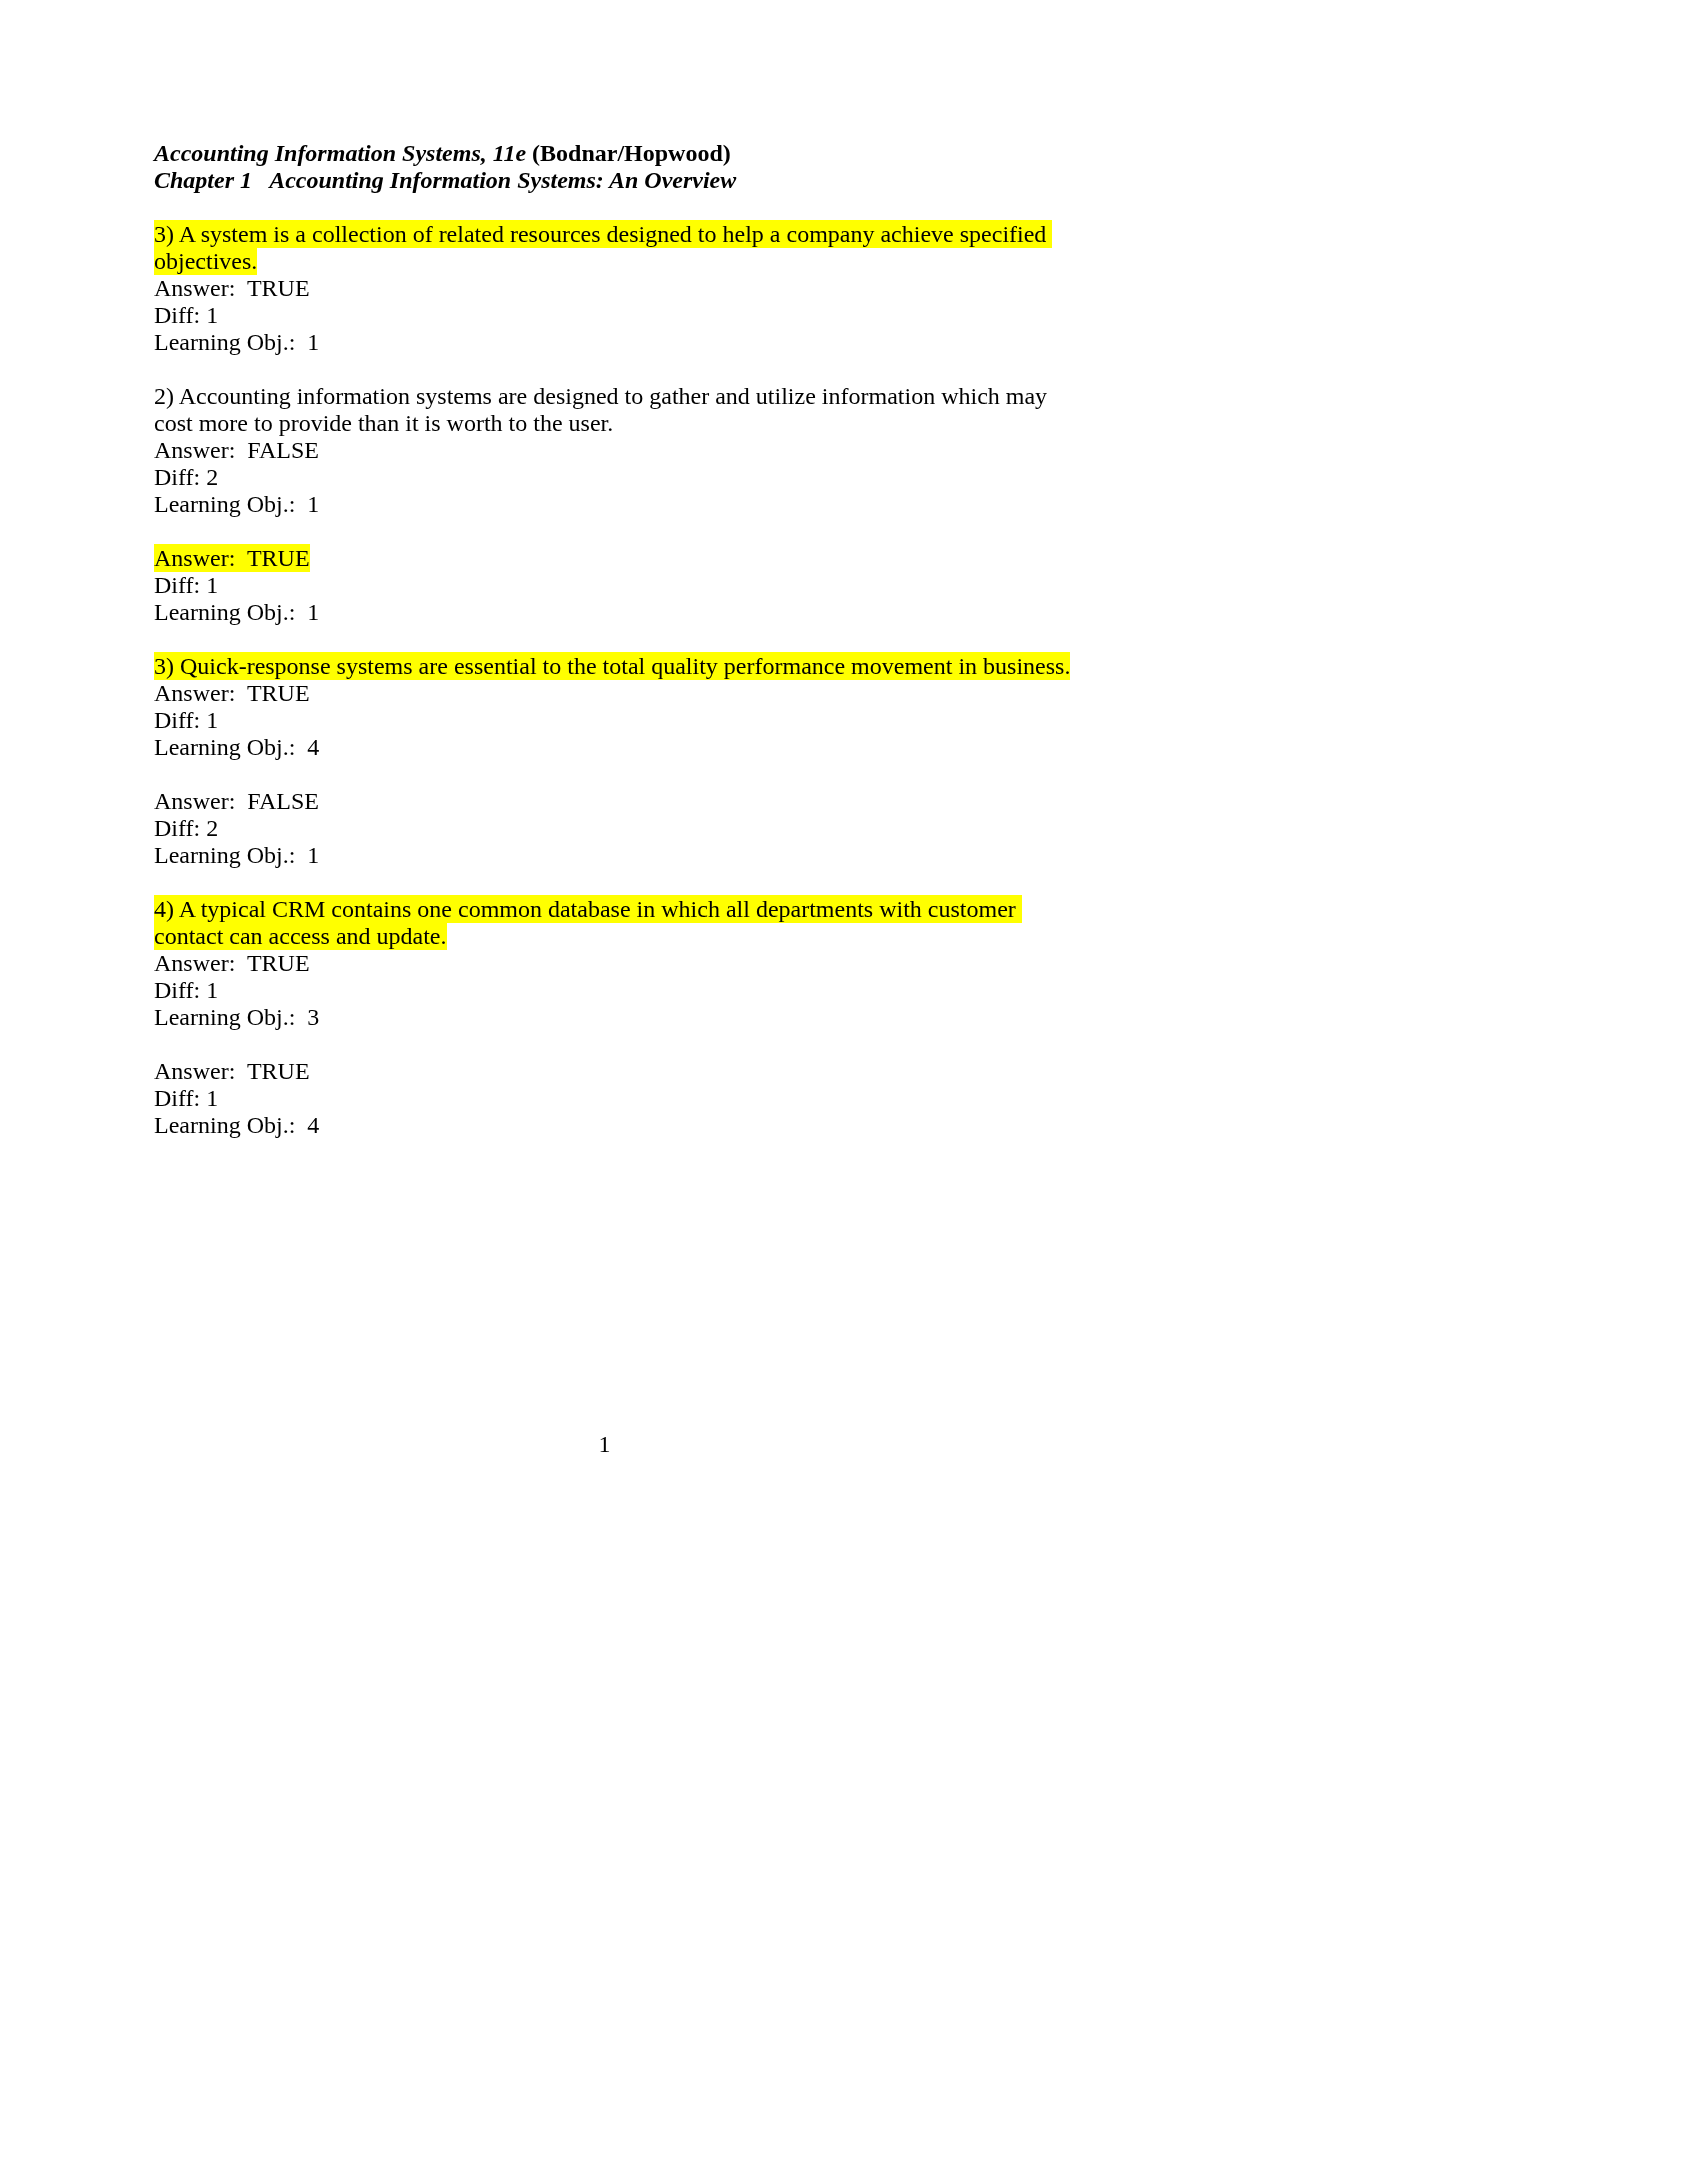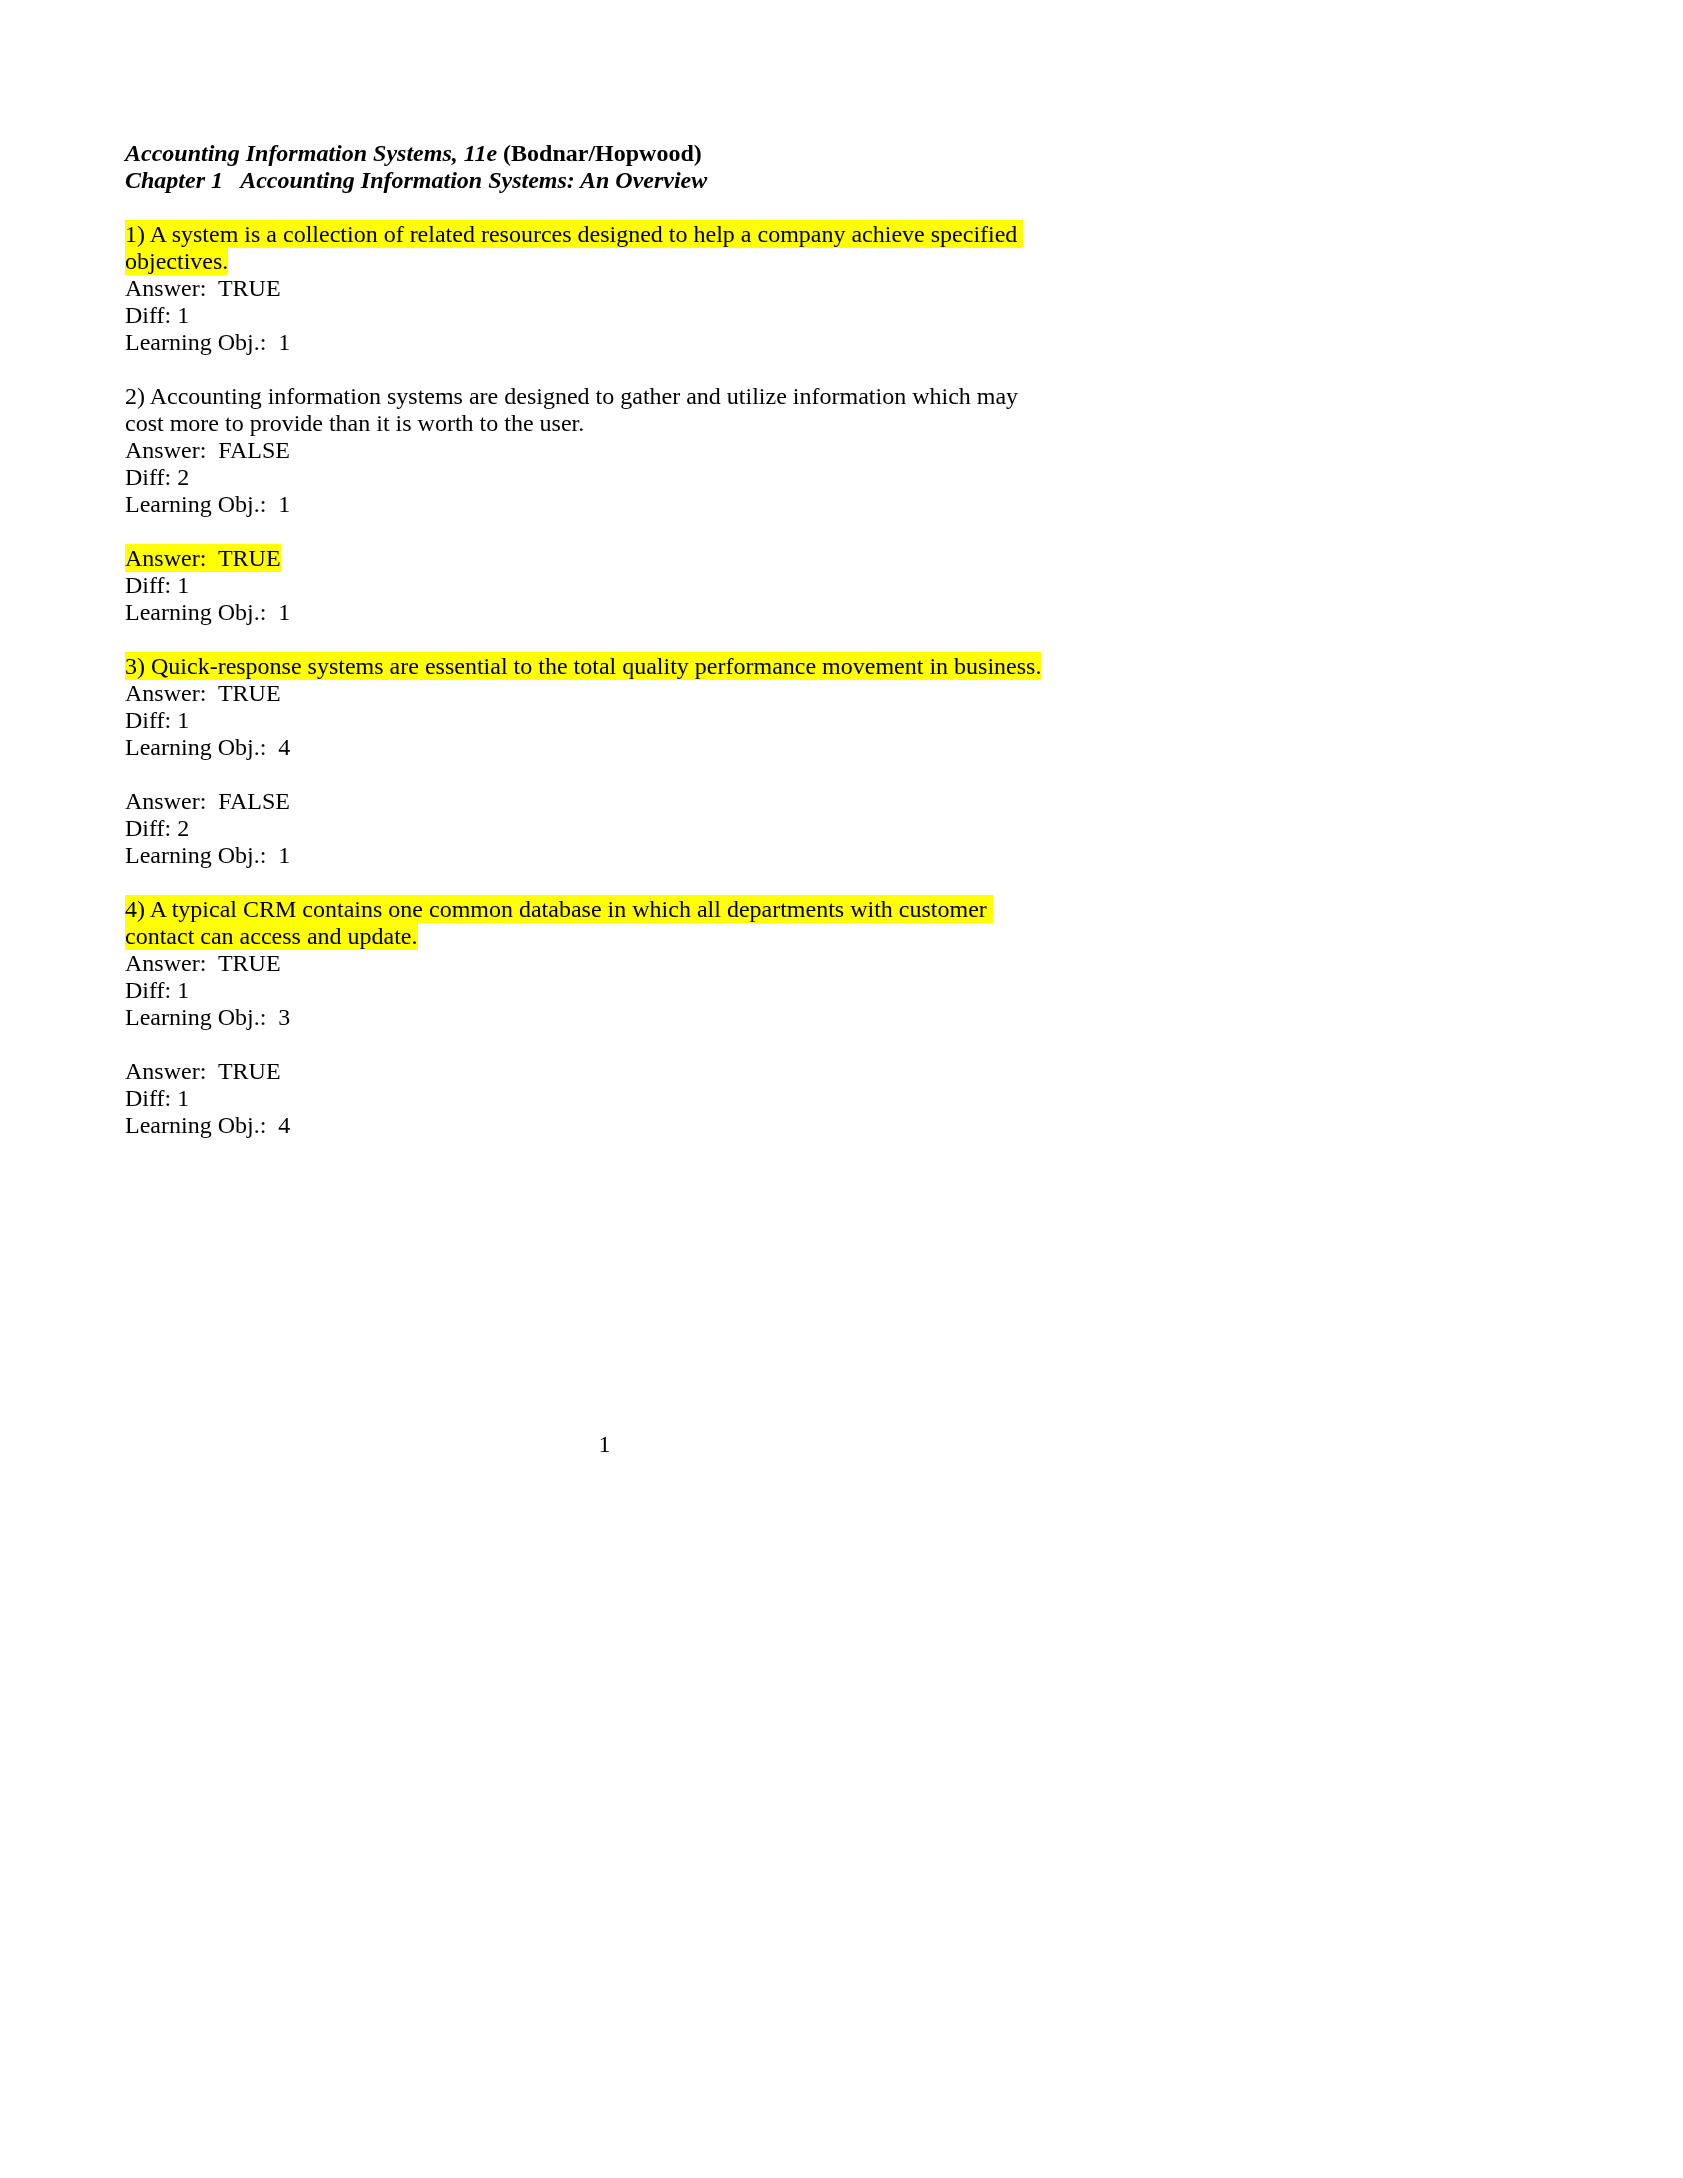--- a/index.html
+++ b/index.html
@@ -7,21 +7,21 @@
   body {
     position: relative;
     width: 1683px;
     height: 2178px;
     font-family: "Liberation Serif", "DejaVu Serif", serif;
     color: #000000;
     overflow: hidden;
   }
   .content {
     position: absolute;
-    left: 125px;
+    left: 154px;
     top: 140px;
     width: 923px;
     font-size: 24px;
     line-height: 27px;
   }
   p { white-space: pre-wrap; }
   .header-block { margin-bottom: 27px; }
   .doc-title { font-weight: bold; }
   .doc-title .italic { font-style: italic; }
   .chapter-line { font-weight: bold; font-style: italic; }
@@ -45,21 +45,21 @@
 <body>
 
 <div class="content">
 
   <div class="header-block">
     <p class="doc-title"><span class="italic">Accounting Information Systems, 11e</span><span> (Bodnar/Hopwood)</span></p>
     <p class="chapter-line">Chapter 1   Accounting Information Systems: An Overview</p>
   </div>
 
   <div class="question-block">
-    <p><span></span><mark>1) A system is a collection of related resources designed to help a company achieve specified objectives.</mark><span></span></p>
+    <p><span></span><mark>3) A system is a collection of related resources designed to help a company achieve specified objectives.</mark><span></span></p>
     <p>Answer:  TRUE</p>
     <p>Diff: 1</p>
     <p>Learning Obj.:  1</p>
   </div>
 
   <div class="question-block">
     <p><span>2) Accounting information systems are designed to gather and utilize information which may cost more to provide than it is worth to the user.</span><mark></mark><span></span></p>
     <p>Answer:  FALSE</p>
     <p>Diff: 2</p>
     <p>Learning Obj.:  1</p>

